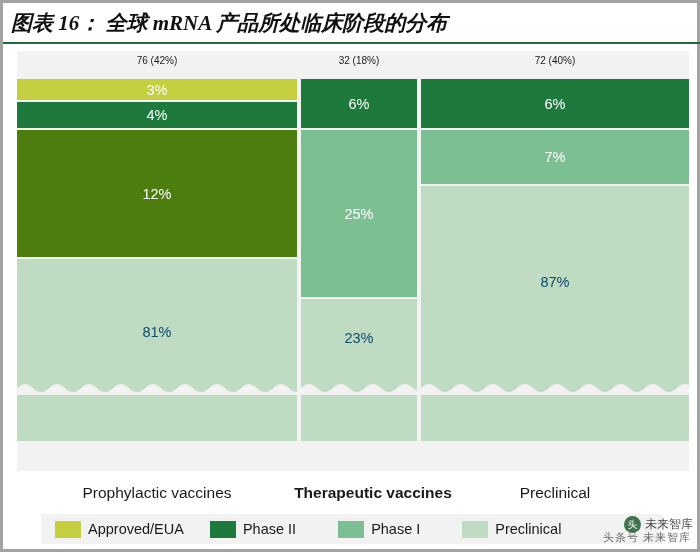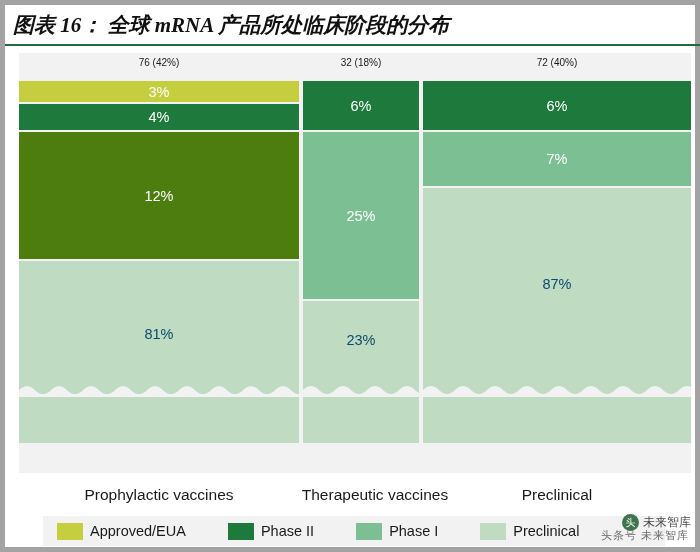--- a/index.html
+++ b/index.html
@@ -5,21 +5,21 @@
   html,body{margin:0;padding:0;}
   body{
     width:700px;height:552px;
     background:#ffffff;
     font-family:"Liberation Sans", sans-serif;
     overflow:hidden;
     position:relative;
   }
   .page{
     position:absolute;inset:0;
-    border:5px solid #a3a3a3;
+    border:3px solid #a3a3a3;
     box-sizing:border-box;
   }
   
   .title-bar{
     position:absolute;left:0;top:0;width:700px;height:41px;
     box-sizing:border-box;
     border-bottom:2px solid #1f6b3b;
     display:flex;align-items:center;
   }
   .title-text{
@@ -158,29 +158,29 @@
       <svg class="tear" style="top:298px;" viewBox="0 0 268 18" preserveAspectRatio="none">
         <path d="M0,11 Q8,3 16,11 T32,11 T48,11 T64,11 T80,11 T96,11 T112,11 T128,11 T144,11 T160,11 T176,11 T192,11 T208,11 T224,11 T240,11 T256,11 T272,11 L272,18 L0,18 Z" fill="#f2f2f2"></path>
         <path d="M0,11 Q8,3 16,11 T32,11 T48,11 T64,11 T80,11 T96,11 T112,11 T128,11 T144,11 T160,11 T176,11 T192,11 T208,11 T224,11 T240,11 T256,11 T272,11 L272,0 L0,0 Z" fill="#bfdcc3"></path>
       </svg>
       <div style="position:absolute;top:316px;left:0;width:268px;height:46px;background:#bfdcc3;"></div>
     </div>
 
   </div>
 
   <div class="xlab" style="left:14px;top:481px;width:280px;">Prophylactic vaccines</div>
-  <div class="xlab" style="left:254px;top:481px;width:232px;">Therapeutic vaccines</div>
+  <div class="xlab" style="left:254px;top:481px;width:232px;font-weight:bold;">Therapeutic vaccines</div>
   <div class="xlab" style="left:418px;top:481px;width:268px;">Preclinical</div>
 
   <div class="legend">
     <div class="leg-item">
       <span class="leg-box" style="background:#c4ce3f;"></span>
       <span class="leg-txt">Approved/EUA</span>
     </div>
-    <div class="leg-item" style="margin-left:42px;text-align:right;">
+    <div class="leg-item" style="margin-left:26px;text-align:right;">
       <span class="leg-box" style="background:#1d7a3c;"></span>
       <span class="leg-txt">Phase II</span>
     </div>
     <div class="leg-item" style="margin-left:42px;">
       <span class="leg-box" style="background:#7cbf93;"></span>
       <span class="leg-txt">Phase I</span>
     </div>
     <div class="leg-item" style="margin-left:42px;">
       <span class="leg-box" style="background:#bfdcc3;"></span>
       <span class="leg-txt">Preclinical</span>

